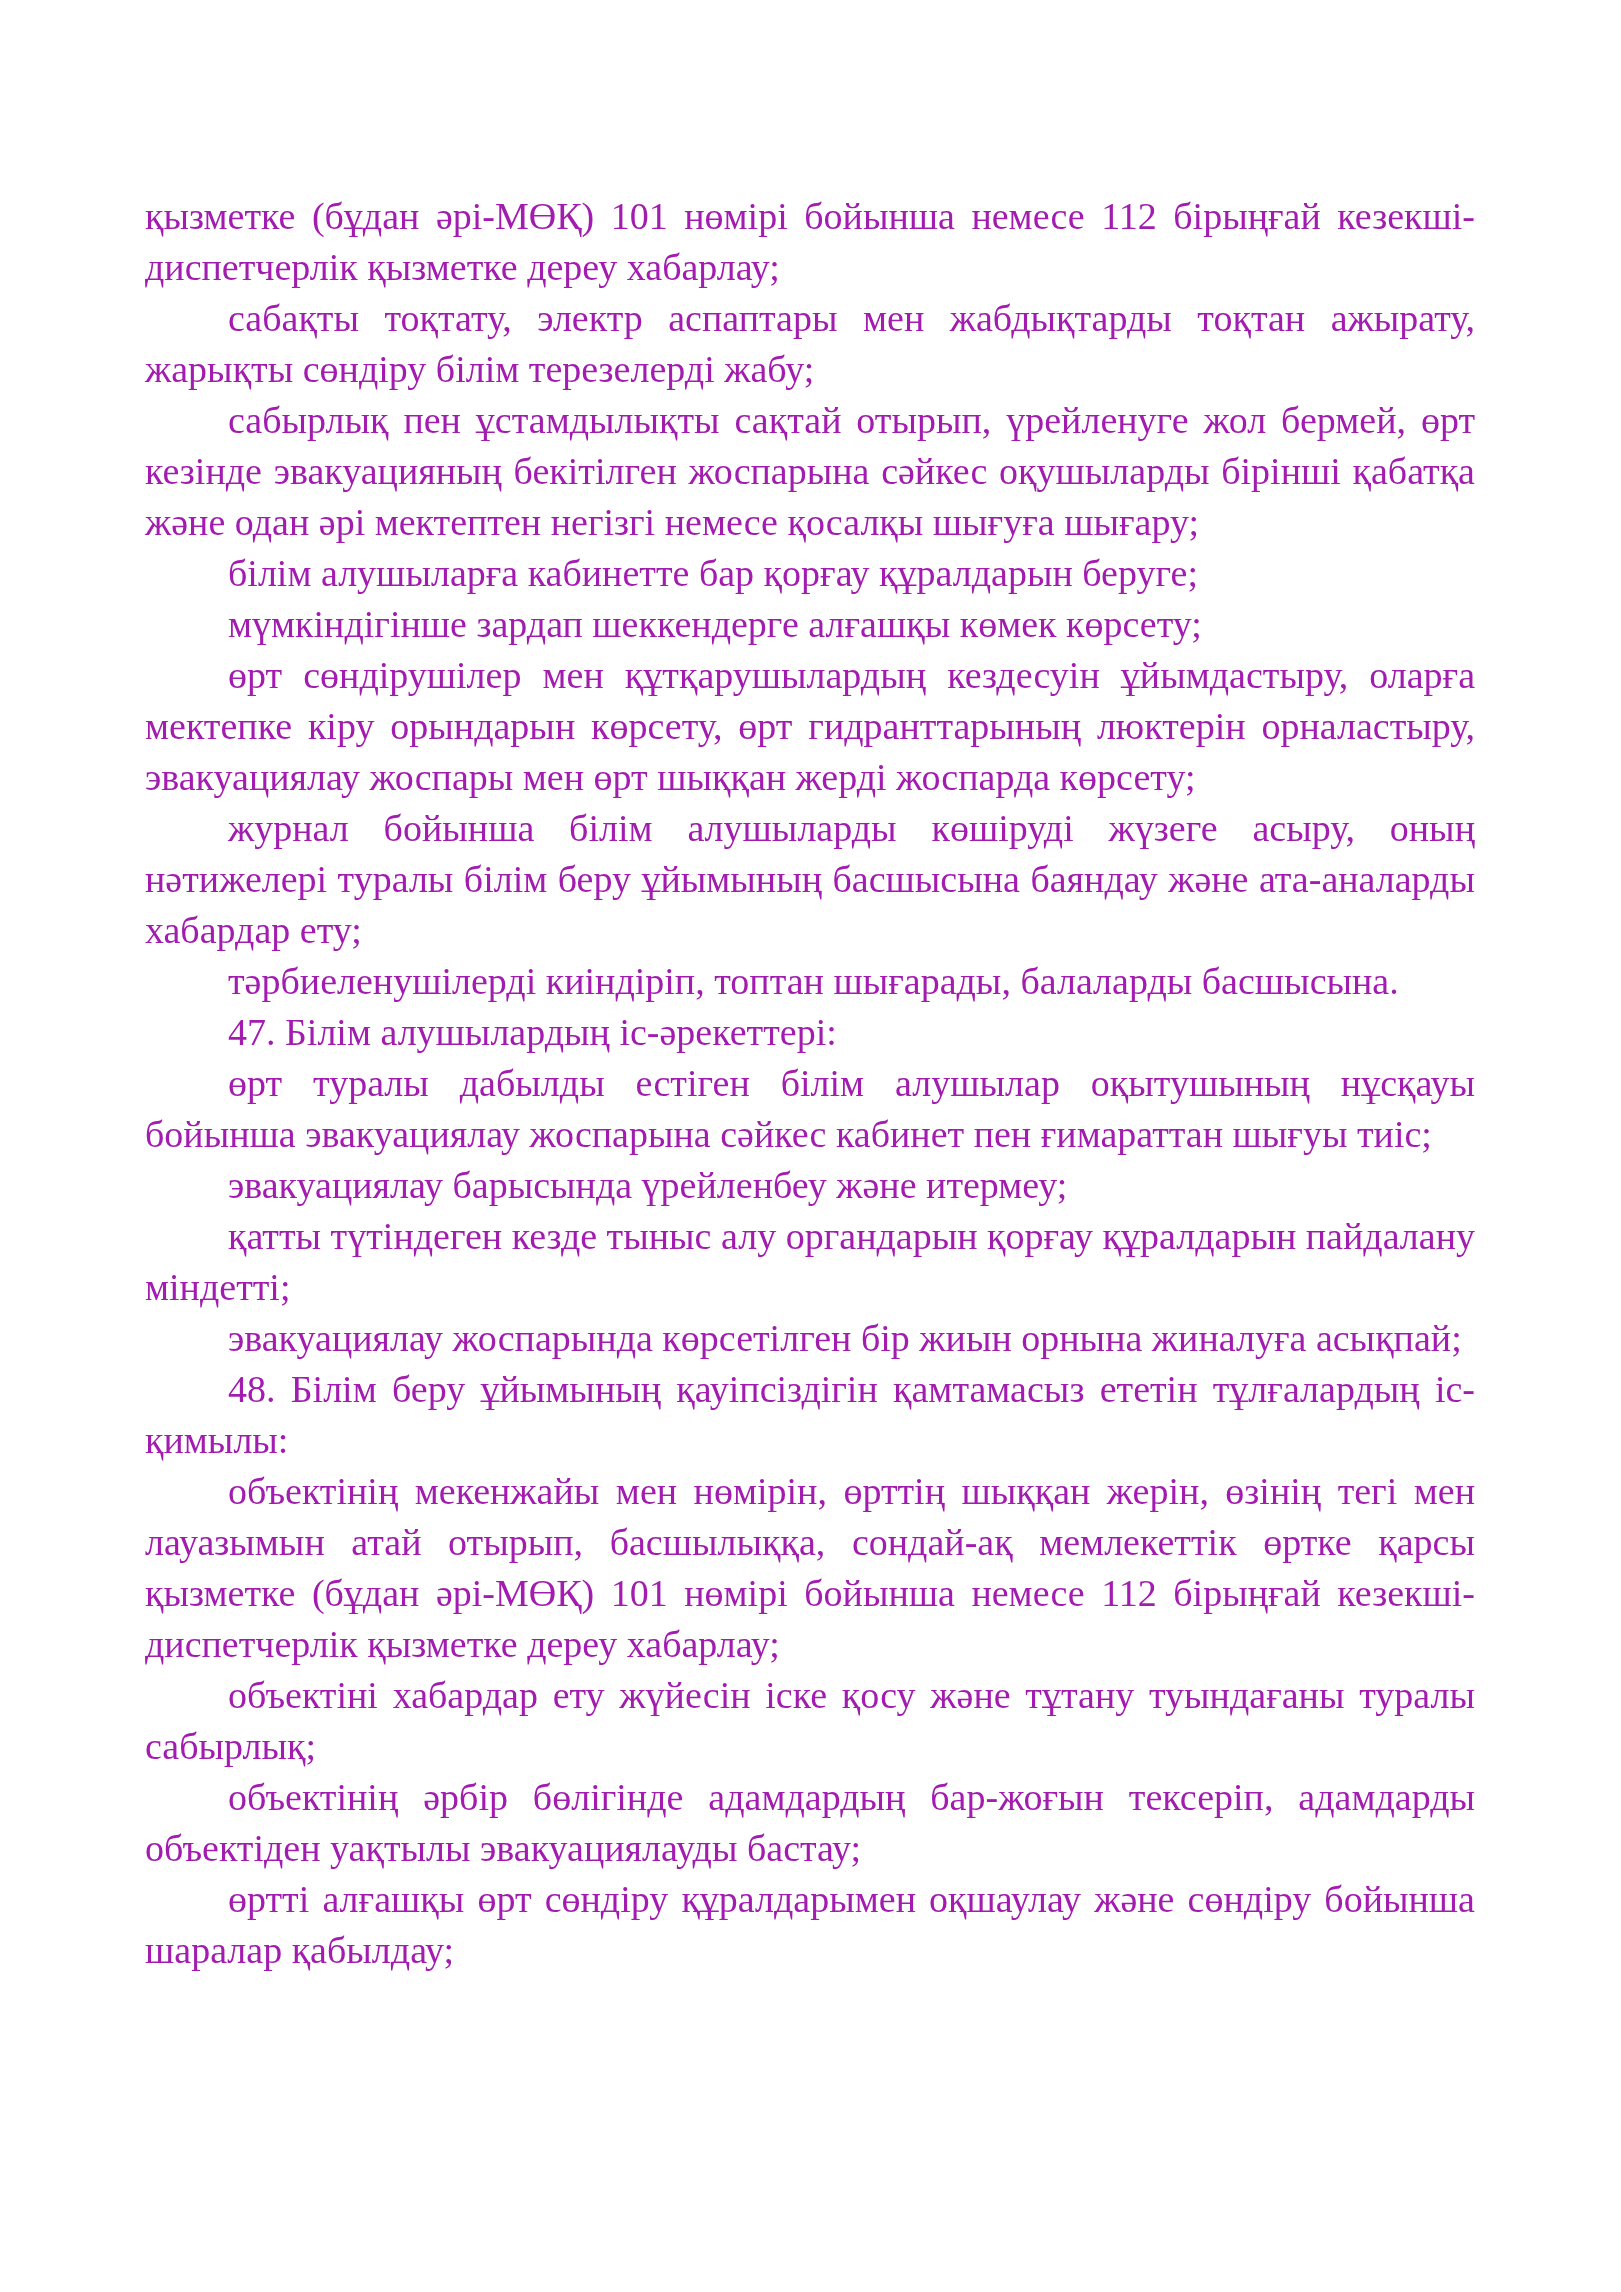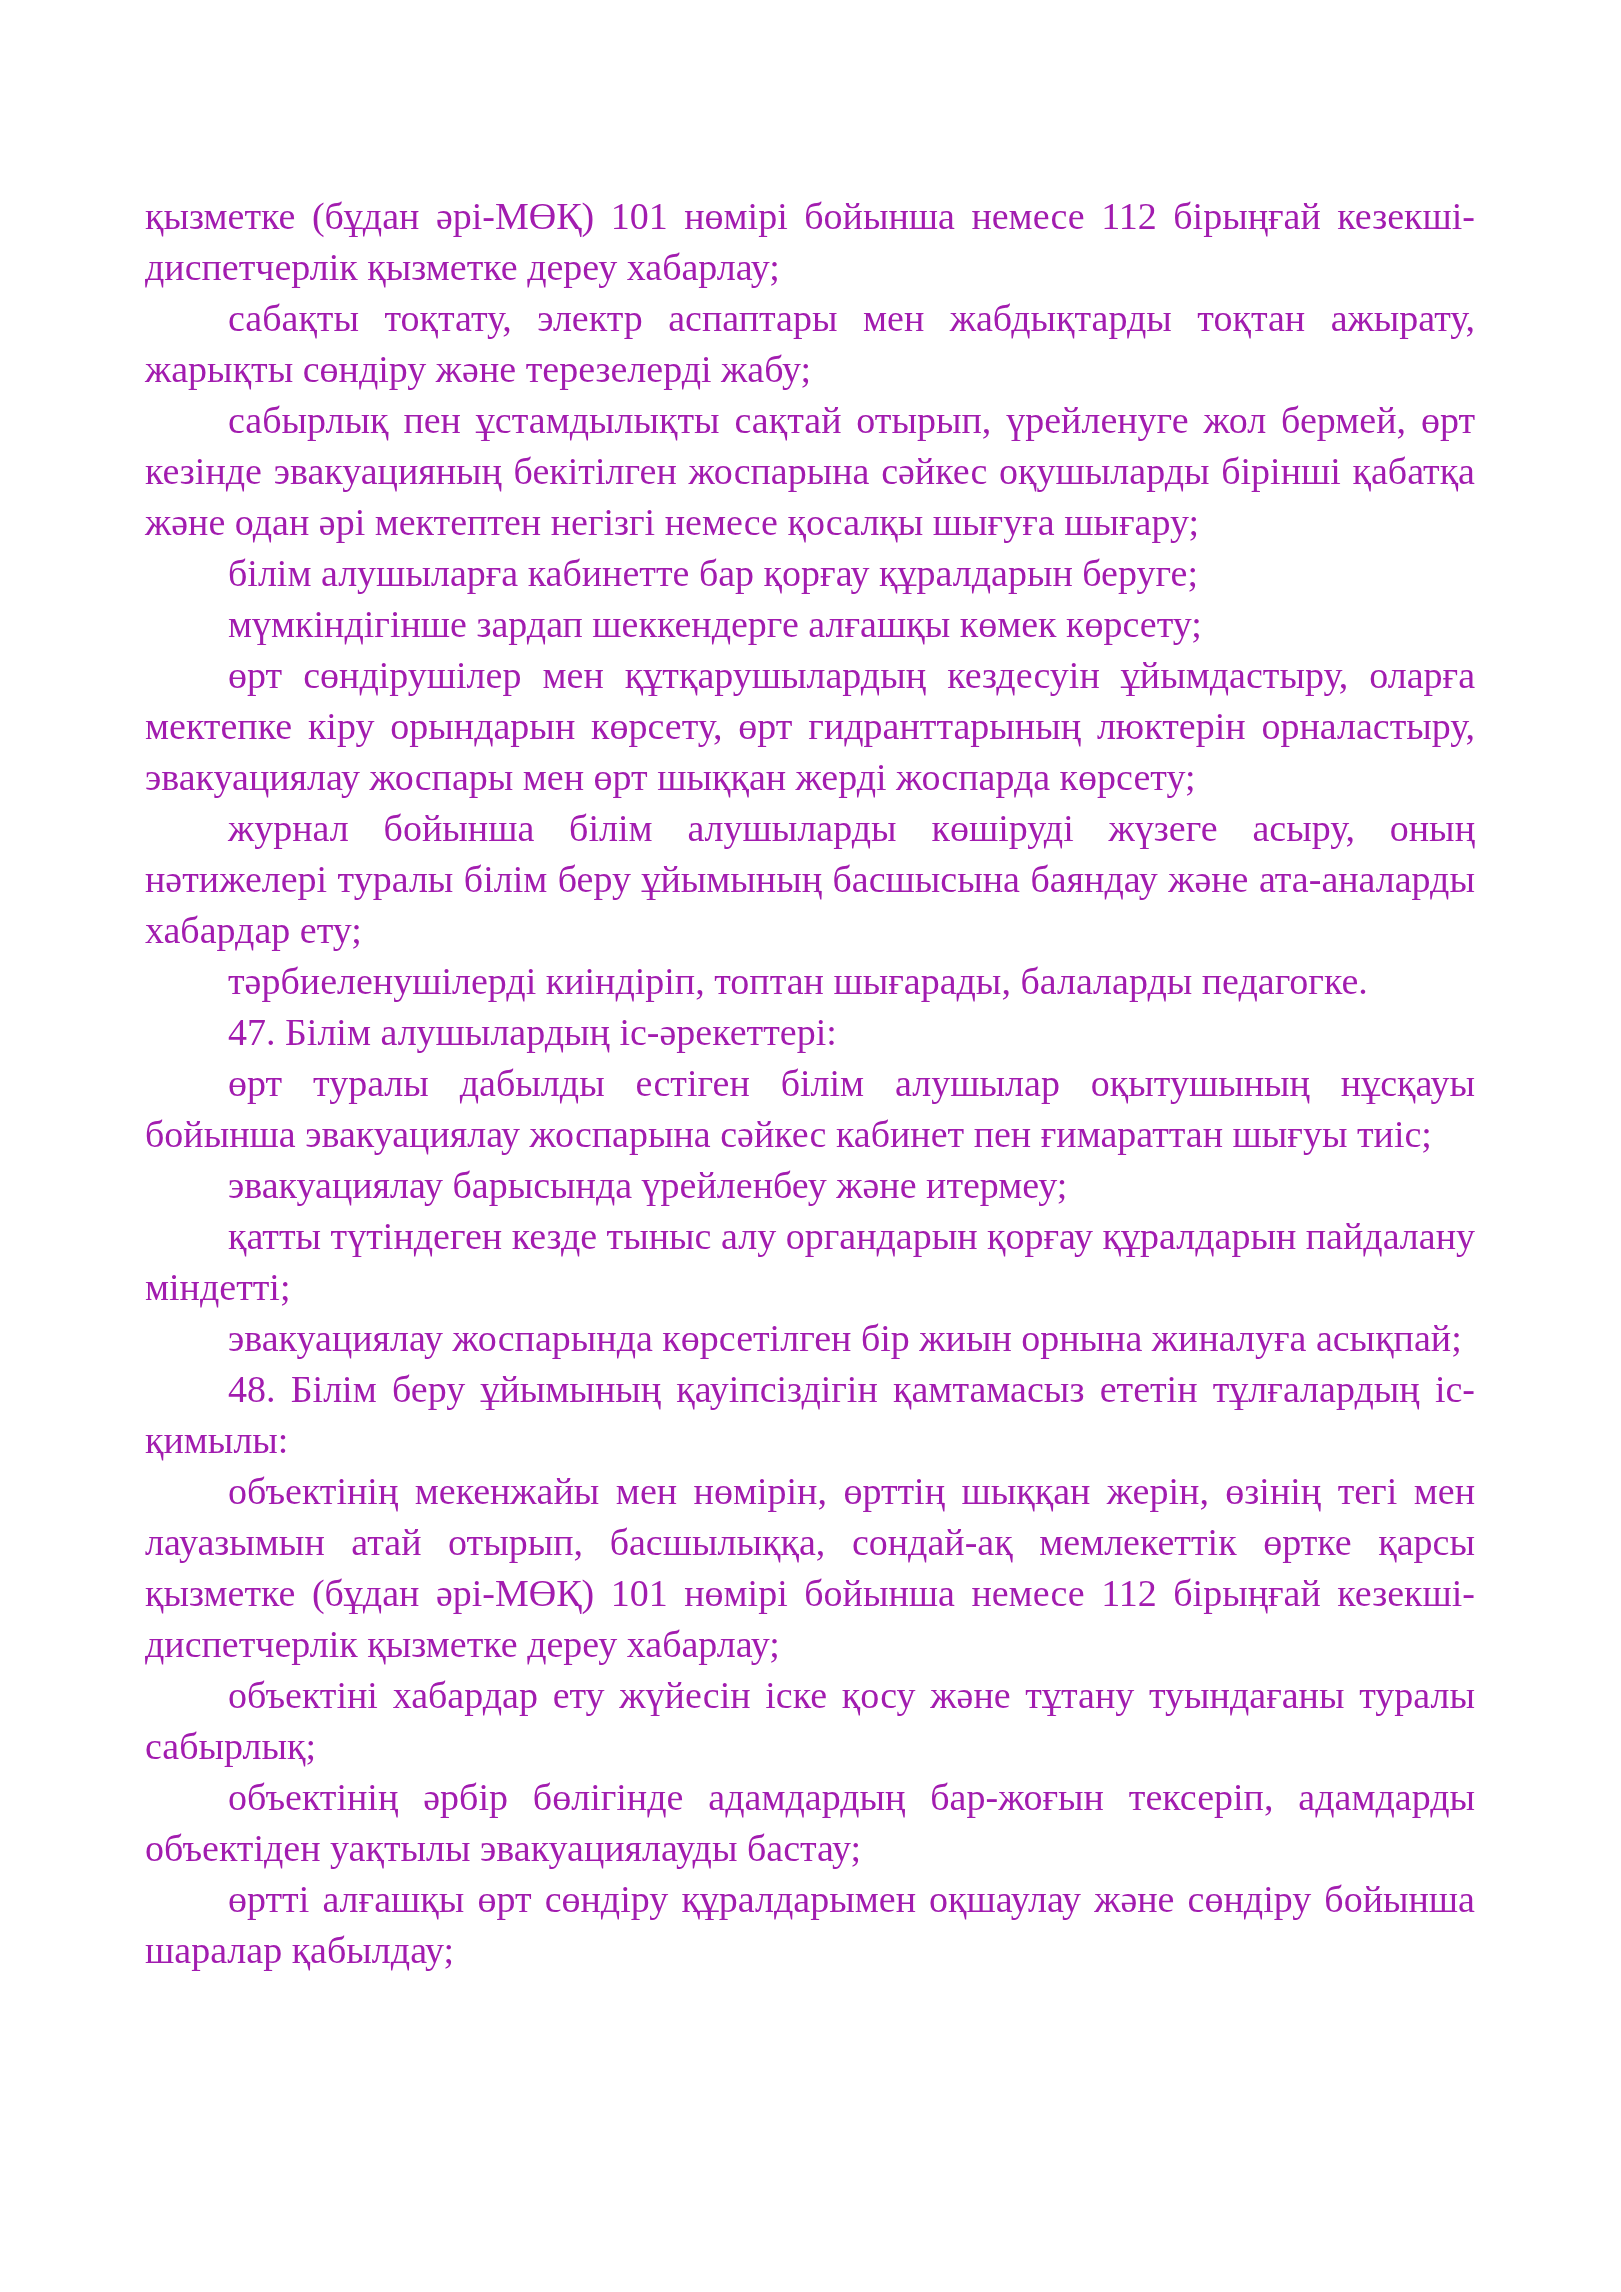--- a/index.html
+++ b/index.html
@@ -34,27 +34,27 @@
   .doc-text p.para.no-indent {
     text-indent: 0;
   }
 </style>
 </head>
 <body style="background: rgb(255, 255, 255);">
 
 <div class="page">
   <div class="doc-text" style="color: #a21caf;">
       <p class="para no-indent">қызметке (бұдан әрі-МӨҚ) 101 нөмірі бойынша немесе 112 бірыңғай кезекші-диспетчерлік қызметке дереу хабарлау;</p>
-      <p class="para">сабақты тоқтату, электр аспаптары мен жабдықтарды тоқтан ажырату, жарықты сөндіру және терезелерді жабу;</p>
+      <p class="para">сабақты тоқтату, электр аспаптары мен жабдықтарды тоқтан ажырату, жарықты сөндіру білім терезелерді жабу;</p>
       <p class="para">сабырлық пен ұстамдылықты сақтай отырып, үрейленуге жол бермей, өрт кезінде эвакуацияның бекітілген жоспарына сәйкес оқушыларды бірінші қабатқа және одан әрі мектептен негізгі немесе қосалқы шығуға шығару;</p>
       <p class="para">білім алушыларға кабинетте бар қорғау құралдарын беруге;</p>
       <p class="para">мүмкіндігінше зардап шеккендерге алғашқы көмек көрсету;</p>
       <p class="para">өрт сөндірушілер мен құтқарушылардың кездесуін ұйымдастыру, оларға мектепке кіру орындарын көрсету, өрт гидранттарының люктерін орналастыру, эвакуациялау жоспары мен өрт шыққан жерді жоспарда көрсету;</p>
       <p class="para">журнал бойынша білім алушыларды көшіруді жүзеге асыру, оның нәтижелері туралы білім беру ұйымының басшысына баяндау және ата-аналарды хабардар ету;</p>
-      <p class="para">тәрбиеленушілерді киіндіріп, топтан шығарады, балаларды педагогке.</p>
+      <p class="para">тәрбиеленушілерді киіндіріп, топтан шығарады, балаларды басшысына.</p>
       <p class="para">47. Білім алушылардың іс-әрекеттері:</p>
       <p class="para">өрт туралы дабылды естіген білім алушылар оқытушының нұсқауы бойынша эвакуациялау жоспарына сәйкес кабинет пен ғимараттан шығуы тиіс;</p>
       <p class="para">эвакуациялау барысында үрейленбеу және итермеу;</p>
       <p class="para">қатты түтіндеген кезде тыныс алу органдарын қорғау құралдарын пайдалану міндетті;</p>
       <p class="para">эвакуациялау жоспарында көрсетілген бір жиын орнына жиналуға асықпай;</p>
       <p class="para">48. Білім беру ұйымының қауіпсіздігін қамтамасыз ететін тұлғалардың іс-қимылы:</p>
       <p class="para">объектінің мекенжайы мен нөмірін, өрттің шыққан жерін, өзінің тегі мен лауазымын атай отырып, басшылыққа, сондай-ақ мемлекеттік өртке қарсы қызметке (бұдан әрі-МӨҚ) 101 нөмірі бойынша немесе 112 бірыңғай кезекші-диспетчерлік қызметке дереу хабарлау;</p>
       <p class="para">объектіні хабардар ету жүйесін іске қосу және тұтану туындағаны туралы сабырлық;</p>
       <p class="para">объектінің әрбір бөлігінде адамдардың бар-жоғын тексеріп, адамдарды объектіден уақтылы эвакуациялауды бастау;</p>
       <p class="para">өртті алғашқы өрт сөндіру құралдарымен оқшаулау және сөндіру бойынша шаралар қабылдау;</p>

